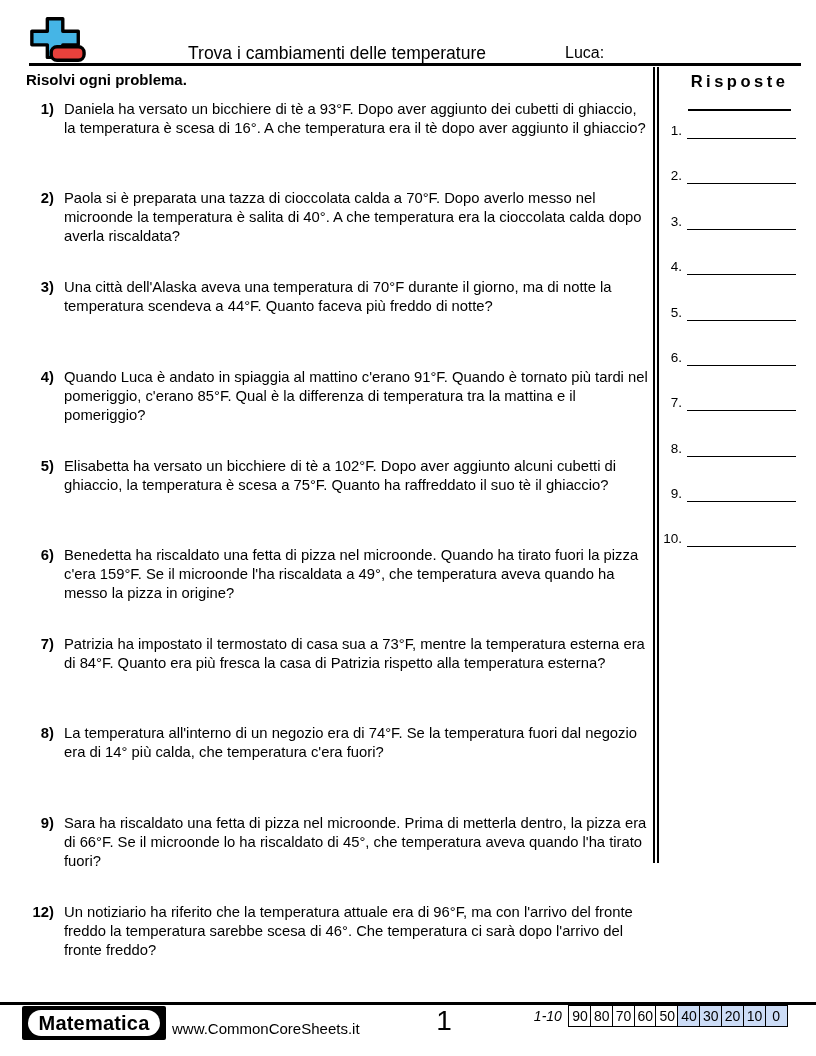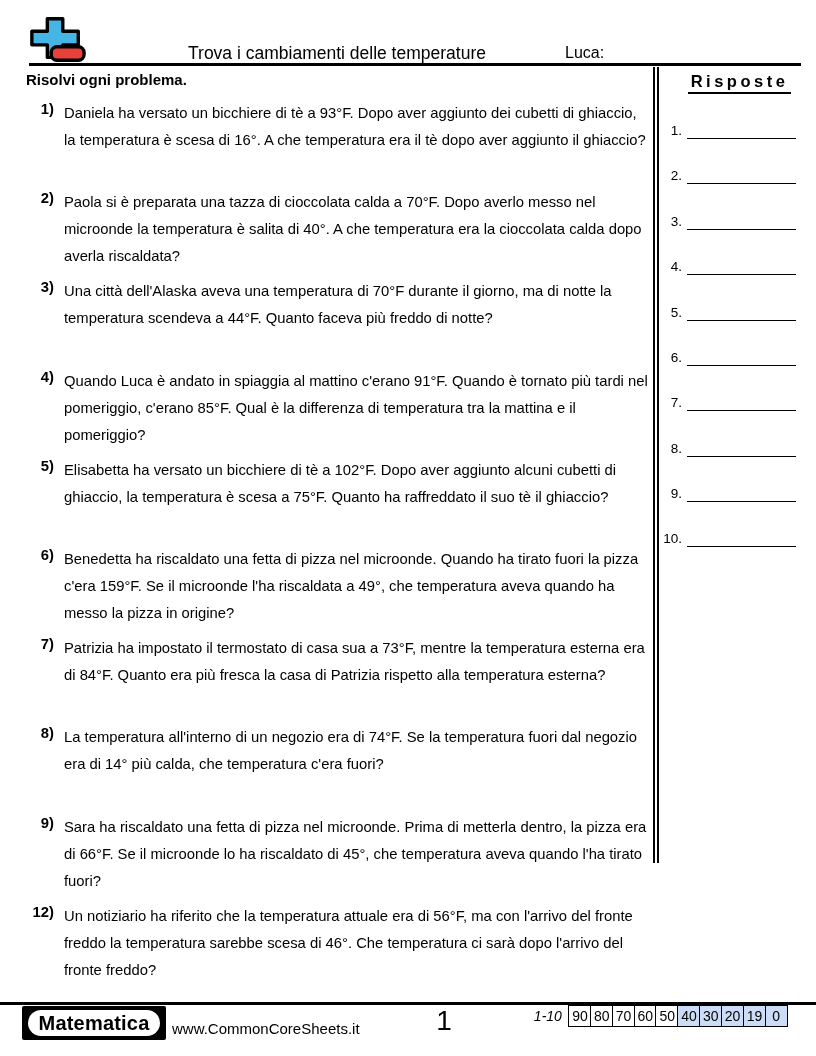--- a/index.html
+++ b/index.html
@@ -18,27 +18,27 @@
   .name-label { position:absolute; left:558px; top:44px; font-size:16px; }
 
   
   .content { position:absolute; left:4px; top:67px; width:816px; height:796px; }
   .problems-col { position:absolute; left:0; top:0; width:649px; height:100%; }
   .instructions { position:absolute; left:22px; top:4px; font-weight:bold; font-size:15px; }
   .problems { position:absolute; left:22px; top:33px; width:624px; }
   .problem { display:flex; height:89.2px; overflow:visible; }
   .problem-num { width:28px; min-width:28px; padding-right:10px; text-align:right;
     font-weight:bold; font-size:14.8px; line-height:19px; }
-  .problem-text { width:585px; font-size:14.8px; line-height:27px; }
+  .problem-text { width:585px; font-size:14.8px; line-height:19px; }
 
   .answers-col { position:absolute; left:649px; top:0; width:161px; height:100%;
     border-left:6px double #000; }
   .answers-title-wrap { position:absolute; left:0; top:5px; width:100%; text-align:center; }
   .answers-title { display:inline-block; font-weight:bold; font-size:16.5px;
-    letter-spacing:3.5px; border-bottom:2px solid #000; padding:0 3px 1px 3px; }
+    letter-spacing:3.5px; border-bottom:2px solid #000; padding:0 3px 18px 3px; }
   .answer-row { position:absolute; left:0; width:100%; height:22px; }
   .answer-num { position:absolute; left:0; top:0; width:23px; text-align:right; font-size:13.5px; }
   .answer-line { position:absolute; left:28px; top:15px; width:109px; border-bottom:1.6px solid #000; }
 
   
   .footer { position:absolute; left:0; top:1002px; width:816px; height:63px; }
   .footer-rule { position:absolute; left:0; top:0; width:100%; height:2.6px; background:#000; }
   .brand-box { position:absolute; left:22px; top:4px; width:144px; height:34px; background:#000;
     display:flex; align-items:center; justify-content:center; border-radius:2px; }
   .brand-pill { background:#fff; border-radius:14px; height:26px; width:132px;
@@ -103,21 +103,21 @@
         <div class="problem">
           <span class="problem-num">8)</span>
           <span class="problem-text">La temperatura all'interno di un negozio era di 74°F. Se la temperatura fuori dal negozio era di 14° più calda, che temperatura c'era fuori?</span>
         </div>
         <div class="problem">
           <span class="problem-num">9)</span>
           <span class="problem-text">Sara ha riscaldato una fetta di pizza nel microonde. Prima di metterla dentro, la pizza era di 66°F. Se il microonde lo ha riscaldato di 45°, che temperatura aveva quando l'ha tirato fuori?</span>
         </div>
         <div class="problem">
           <span class="problem-num">12)</span>
-          <span class="problem-text">Un notiziario ha riferito che la temperatura attuale era di 56°F, ma con l'arrivo del fronte freddo la temperatura sarebbe scesa di 46°. Che temperatura ci sarà dopo l'arrivo del fronte freddo?</span>
+          <span class="problem-text">Un notiziario ha riferito che la temperatura attuale era di 96°F, ma con l'arrivo del fronte freddo la temperatura sarebbe scesa di 46°. Che temperatura ci sarà dopo l'arrivo del fronte freddo?</span>
         </div>
       </div>
     </div>
 
     <div class="answers-col">
       <div class="answers-title-wrap">
         <span class="answers-title">Risposte</span>
       </div>
       <div class="answer-row" style="top:56px">
         <span class="answer-num">1.</span>
@@ -172,18 +172,18 @@
     <div class="score-table">
       <span class="score-label">1-10</span>
       <span class="score-cell">90</span>
       <span class="score-cell">80</span>
       <span class="score-cell">70</span>
       <span class="score-cell">60</span>
       <span class="score-cell">50</span>
       <span class="score-cell hl">40</span>
       <span class="score-cell hl">30</span>
       <span class="score-cell hl">20</span>
-      <span class="score-cell hl">19</span>
+      <span class="score-cell hl">10</span>
       <span class="score-cell hl">0</span>
     </div>
   </div>
 
 </div>
 
 </body></html>

